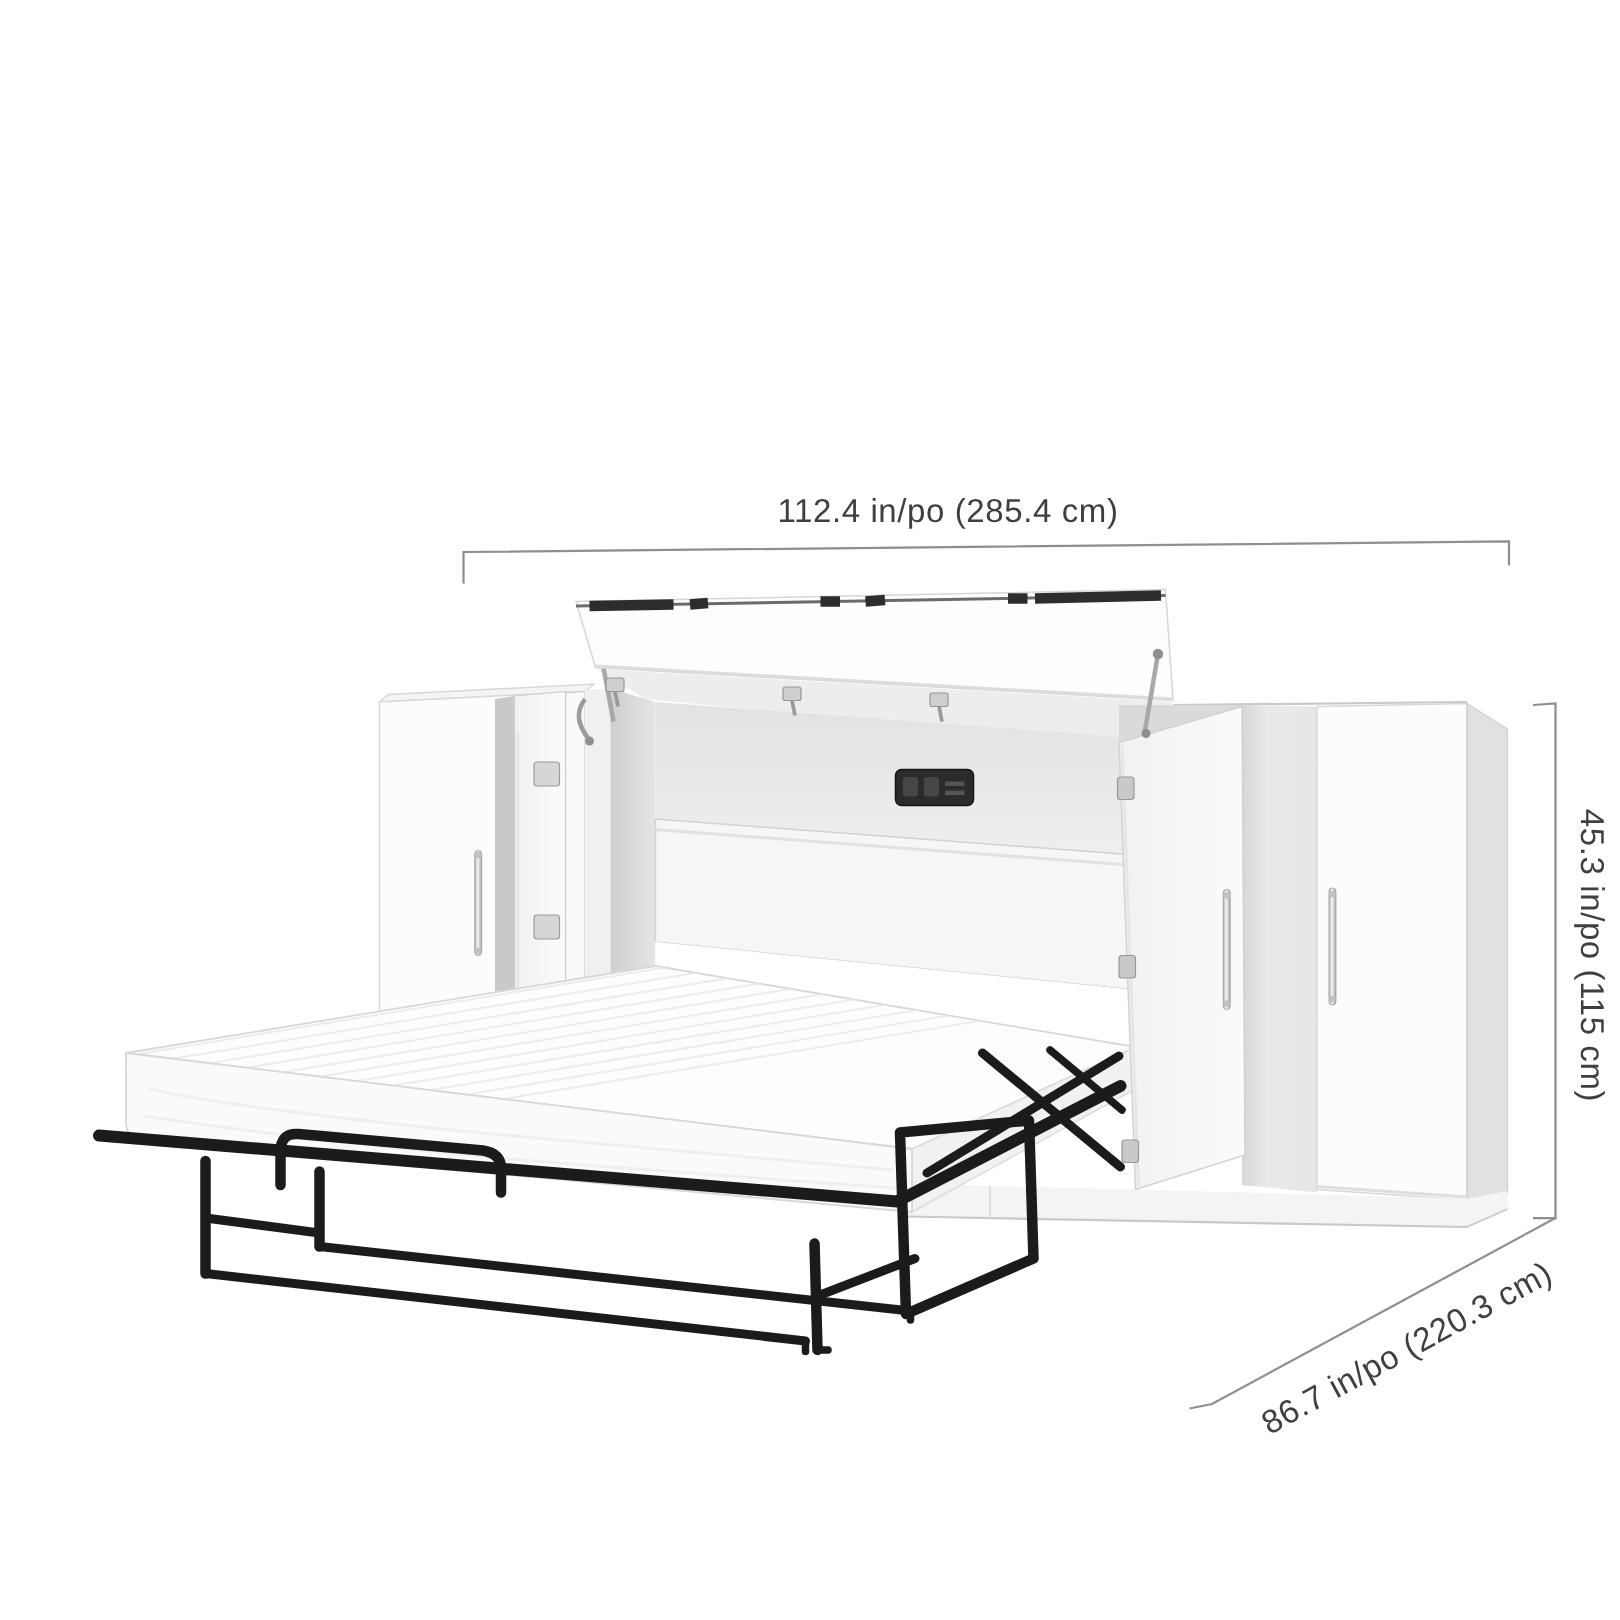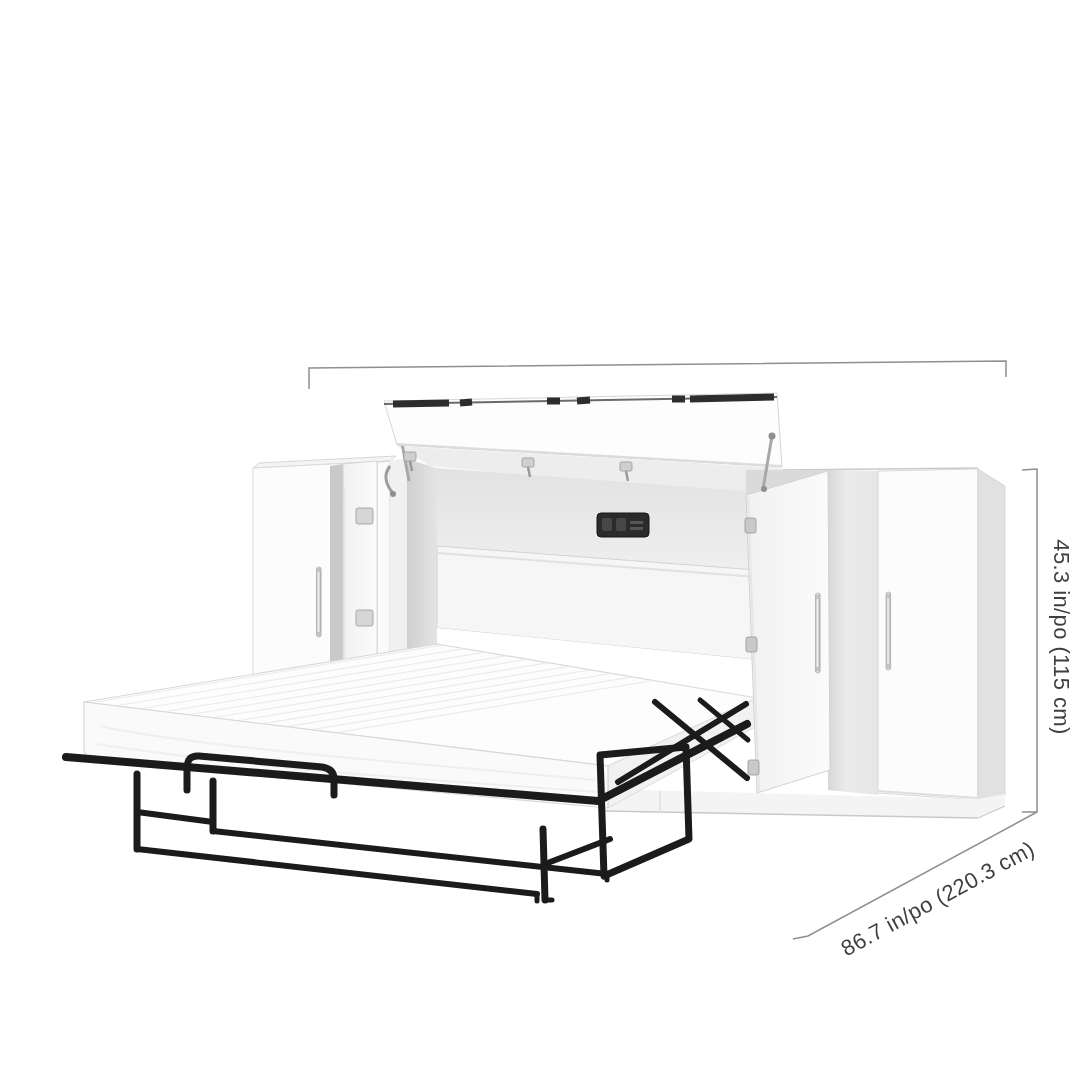--- a/index.html
+++ b/index.html
@@ -226,16 +226,17 @@
     </g>
   </g>
 
   <g stroke="#8f8f8f" stroke-width="1.5" fill="none">
     <path d="M309,389 L309,368 L1006,361 L1006,377"></path>
     <path d="M1022,470 L1037,469 L1037,812 L1022,812"></path>
     <path d="M793,939 L808,936 L1037,812"></path>
   </g>
 </svg>
 
+<div class="dim-label w">112.4 in/po (285.4 cm)</div>
 <div class="dim-label h">45.3 in/po (115 cm)</div>
 <div class="dim-label d">86.7 in/po (220.3 cm)</div>
 
 </div>
 
 </body></html>

